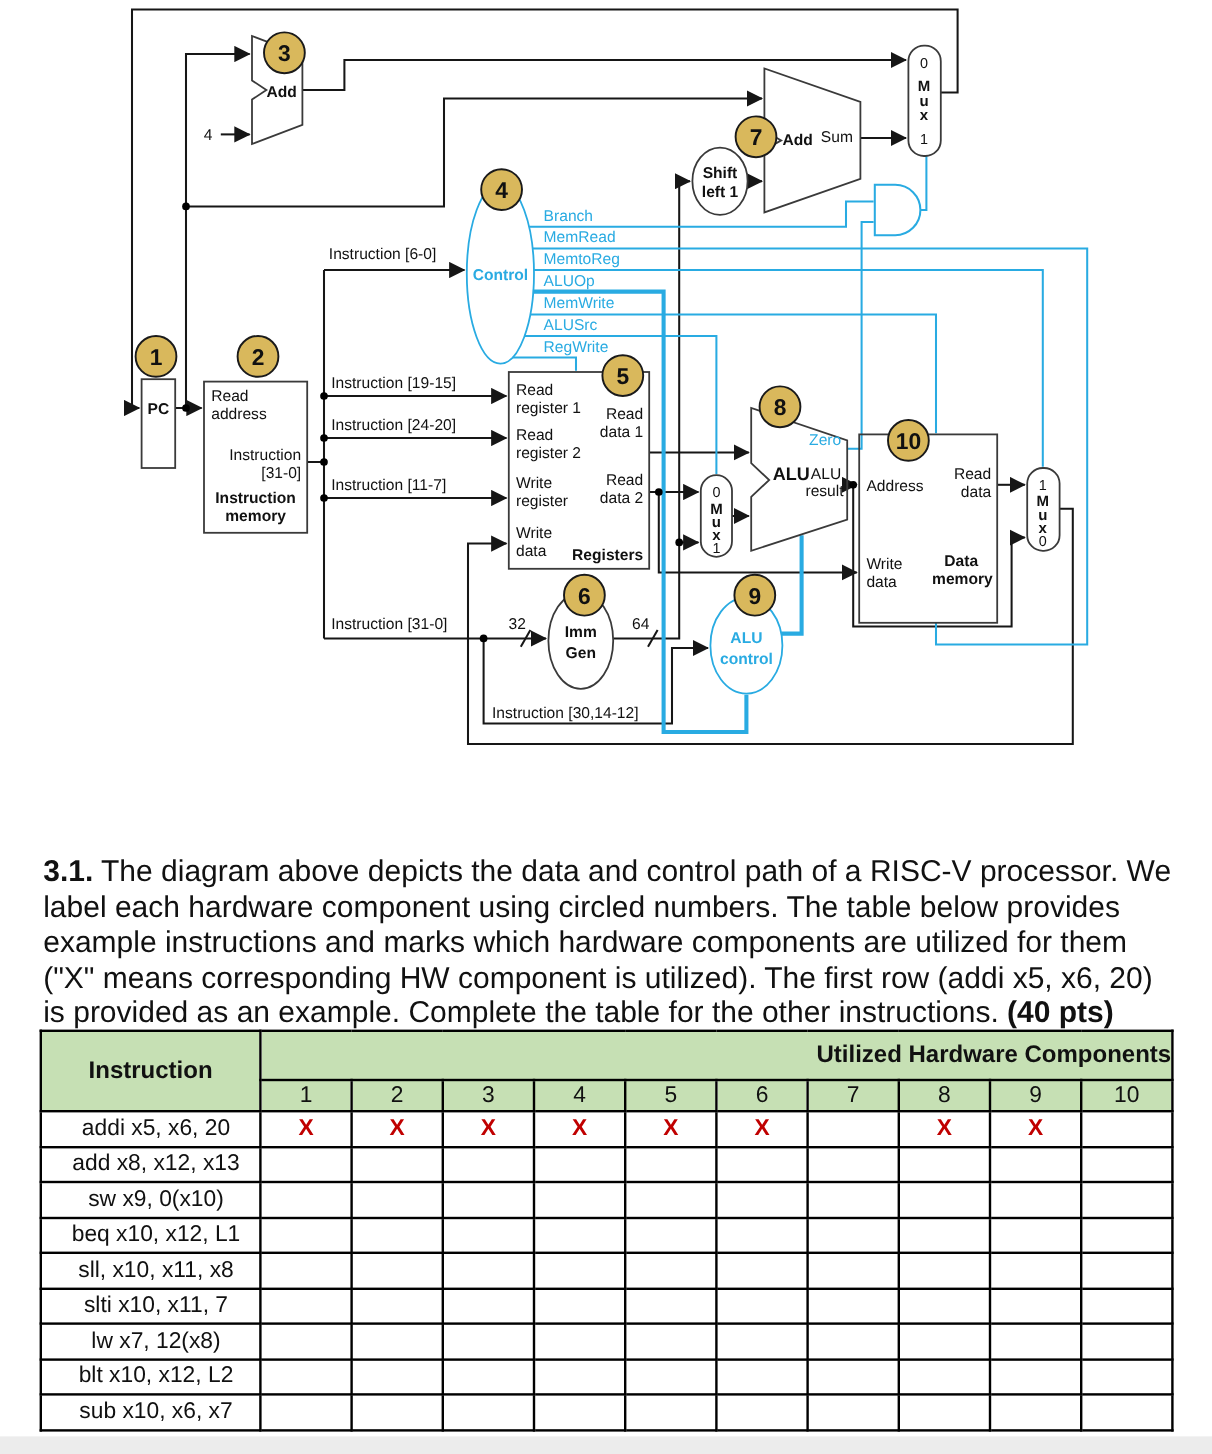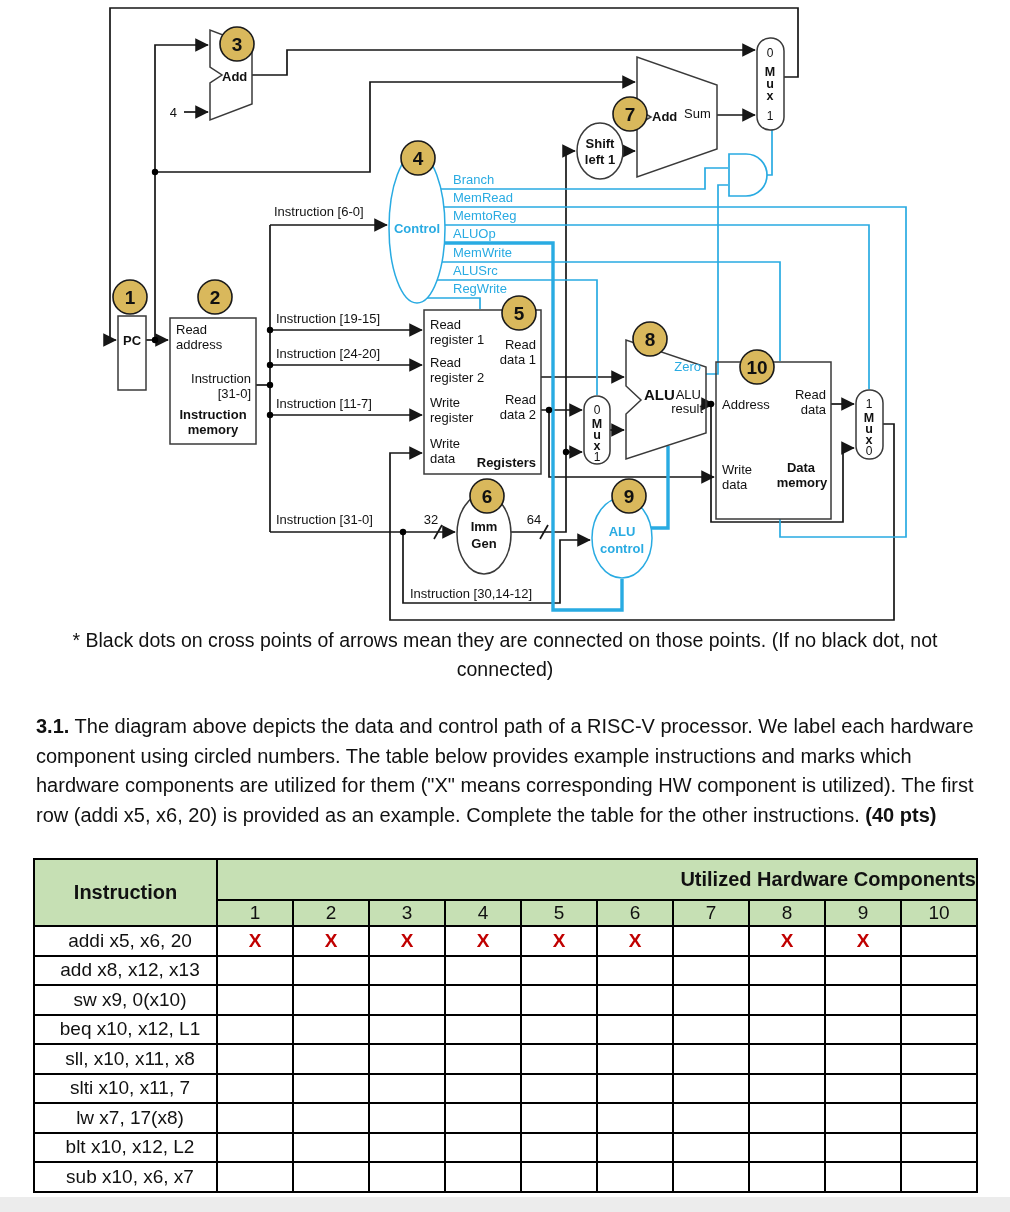--- a/index.html
+++ b/index.html
@@ -20,21 +20,21 @@
   .tm{text-anchor:middle;}
   .cy{fill:#29abe2;}
   .mxl{font-family:"Liberation Sans",sans-serif;font-size:12.5px;font-weight:bold;fill:#111;text-anchor:middle;}
   .mxd{font-family:"Liberation Sans",sans-serif;font-size:12px;fill:#111;text-anchor:middle;}
   .badge{fill:#d9b85c;stroke:#1a1a1a;stroke-width:1.6;}
   .badge-t{font-family:"Liberation Sans",sans-serif;font-size:19px;font-weight:bold;fill:#111;text-anchor:middle;}
   
   #note{position:absolute;top:626px;left:30px;width:950px;text-align:center;
         font-size:19.5px;line-height:29px;}
   #question{position:absolute;top:712px;left:36px;width:946px;
-        font-size:20px;line-height:29.5px;text-align:left;}
+        font-size:25px;line-height:29.5px;text-align:left;}
   
   #tbl{position:absolute;top:858px;left:33px;border-collapse:collapse;table-layout:fixed;}
   #tbl td{border:2px solid #000;padding:0;font-size:19px;overflow:hidden;white-space:nowrap;}
   #tbl .hdrbg{background:#c6e0b4;}
   #tbl .grp{font-weight:bold;text-align:right;height:39px;font-size:20px;}
   #tbl .ins-h{font-weight:bold;text-align:center;font-size:20px;}
   #tbl .numc{text-align:center;height:24px;}
   #tbl .ins{text-align:center;padding-left:9px;height:27.5px;}
   #tbl .mk{text-align:center;color:#c00000;font-weight:bold;font-size:19px;}
   #footstrip{position:absolute;left:0;top:1197px;width:1010px;height:15px;background:#ececec;}
@@ -228,21 +228,20 @@
         <text class="badge-t" x="630" y="121">7</text>
       <circle class="badge" cx="650" cy="339" r="17"></circle>
         <text class="badge-t" x="650" y="346">8</text>
       <circle class="badge" cx="629" cy="496" r="17"></circle>
         <text class="badge-t" x="629" y="503">9</text>
       <circle class="badge" cx="757" cy="367" r="17"></circle>
         <text class="badge-t" x="757" y="374">10</text>
     </g>
   </svg>
 
-  <div id="note">* Black dots on cross points of arrows mean they are connected on those points. (If no black dot, not connected)</div>
 
   <div id="question">
     <b>3.1.</b>
     <span>The diagram above depicts the data and control path of a RISC-V processor. We label each hardware component using circled numbers. The table below provides example instructions and marks which hardware components are utilized for them ("X" means corresponding HW component is utilized). The first row (addi x5, x6, 20) is provided as an example. Complete the table for the other instructions.</span>
     <b>(40 pts)</b>
   </div>
 
   <table id="tbl">
     <colgroup>
       <col style="width:183px">
@@ -346,21 +345,21 @@
       <td class="mk"></td>
       <td class="mk"></td>
       <td class="mk"></td>
       <td class="mk"></td>
       <td class="mk"></td>
       <td class="mk"></td>
       <td class="mk"></td>
       <td class="mk"></td>
     </tr>
     <tr>
-      <td class="ins">lw x7, 17(x8)</td>
+      <td class="ins">lw x7, 12(x8)</td>
       <td class="mk"></td>
       <td class="mk"></td>
       <td class="mk"></td>
       <td class="mk"></td>
       <td class="mk"></td>
       <td class="mk"></td>
       <td class="mk"></td>
       <td class="mk"></td>
       <td class="mk"></td>
       <td class="mk"></td>

